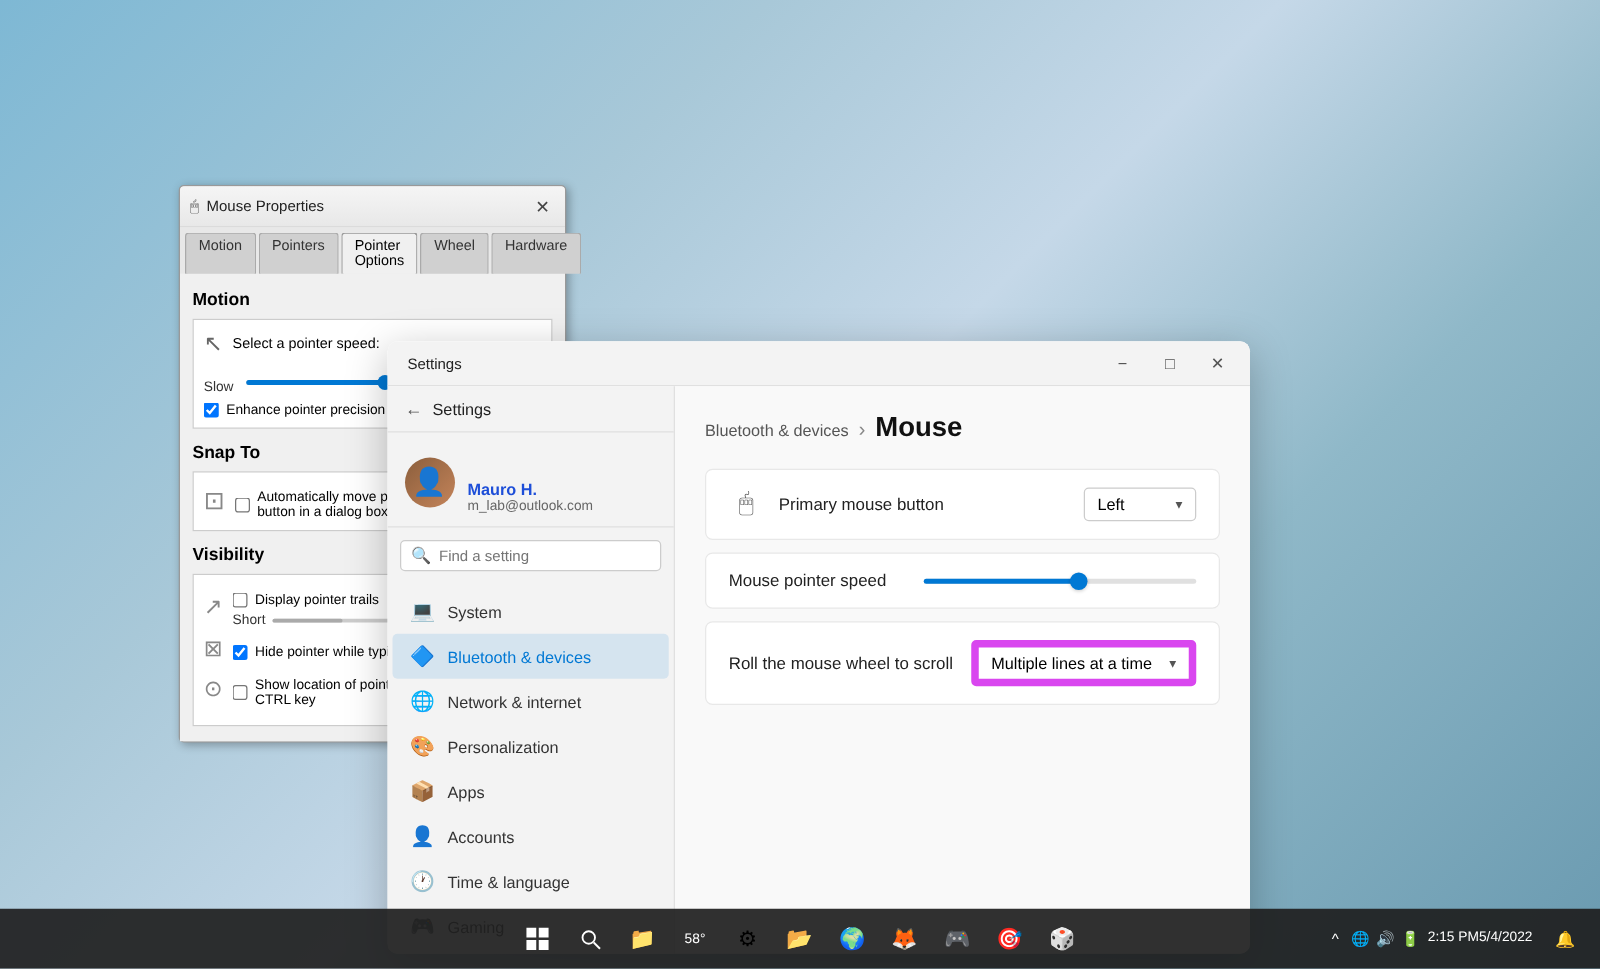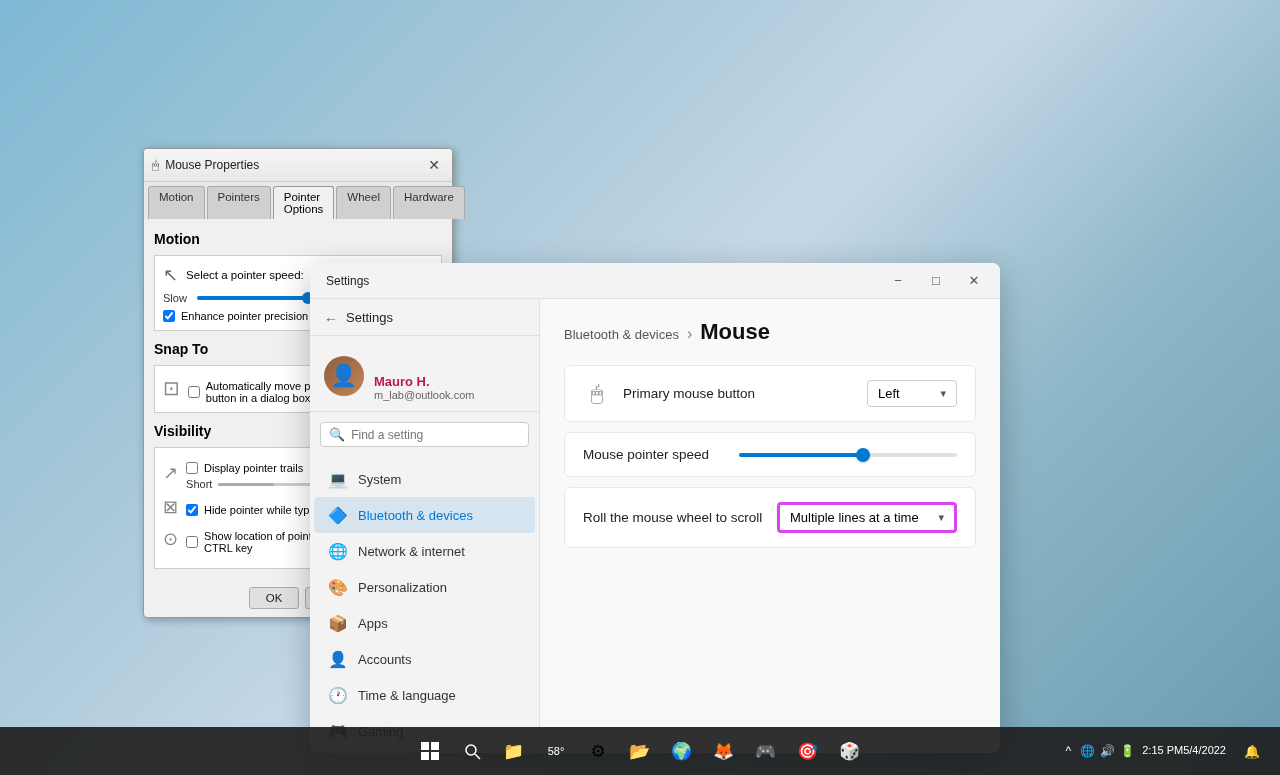--- a/index.html
+++ b/index.html
@@ -152,23 +152,23 @@
       margin-bottom: 8px;
     }
     .mp-motion-area {
       border: 1px solid #ccc;
       padding: 8px;
       margin-bottom: 10px;
       background: #fff;
     }
     .mp-speed-row {
       display: flex;
-      align-items: center;
+      align-items: flex-start;
       gap: 6px;
-      margin-top: 6px;
+      margin-top: 18px;
     }
     .mp-speed-label { font-size: 11px; color: #333; min-width: 28px; }
     .mp-slider-track {
       flex: 1;
       height: 4px;
       background: #ccc;
       position: relative;
       border-radius: 2px;
     }
     .mp-slider-fill {
@@ -225,21 +225,21 @@
       background: #e0e0e0;
       border: 1px solid #aaa;
       border-radius: 3px;
       cursor: pointer;
       color: #222;
     }
 
     
     .settings-window {
       position: absolute;
-      top: 263px;
+      top: 273px;
       left: 310px;
       width: 690px;
       background: #fff;
       border-radius: 8px;
       box-shadow: 0 8px 32px rgba(0,0,0,0.25);
       z-index: 60;
       overflow: hidden;
     }
     .settings-titlebar {
       height: 36px;
@@ -312,21 +312,21 @@
       border-radius: 50%;
       background: linear-gradient(135deg, #8B5E3C, #C4845A);
       display: flex;
       align-items: center;
       justify-content: center;
       font-size: 18px;
       color: #fff;
       overflow: hidden;
     }
     .user-info { display: flex; flex-direction: column; }
-    .user-name { font-size: 13px; font-weight: 600; color: #be185d; margin-top: 24px; }
+    .user-name { font-size: 13px; font-weight: 600; color: #1d4ed8; margin-top: 24px; }
     .user-email { font-size: 11px; color: #666; }
 
     .search-box {
       display: flex;
       align-items: center;
       margin: 10px 10px;
       border: 1px solid #ccc;
       border-radius: 4px;
       background: #fff;
       padding: 4px 8px;
@@ -475,21 +475,21 @@
       font-size: 15px;
       font-weight: 700;
       color: #111;
       margin: 14px 0 8px;
     }
 
     .setting-dropdown-inline {
       display: flex;
       align-items: center;
       gap: 6px;
-      border: 3px solid #d946ef;
+      border: 6px solid #d946ef;
       border-radius: 4px;
       padding: 5px 10px;
       font-size: 13px;
       background: #fff;
       cursor: pointer;
       min-width: 180px;
       justify-content: space-between;
     }
 
     .toggle-switch {
@@ -597,25 +597,20 @@
       </div>
       <div class="mp-vis-row">
         <span style="font-size:18px;color:#888;">⊙</span>
         <div class="mp-checkbox-row" style="flex:1;">
           <input type="checkbox" style="">
           <span>Show location of pointer when I press the CTRL key</span>
         </div>
       </div>
     </div>
   </div>
-  <div class="mp-buttons-row">
-    <button class="mp-btn">OK</button>
-    <button class="mp-btn">Cancel</button>
-    <button class="mp-btn">Apply</button>
-  </div>
 </div>
 
 <div class="settings-window">
   <div class="settings-titlebar">
     <span class="settings-title-text">Settings</span>
     <div class="settings-window-controls">
       <button class="wc-btn">−</button>
       <button class="wc-btn">□</button>
       <button class="wc-btn close">✕</button>
     </div>

